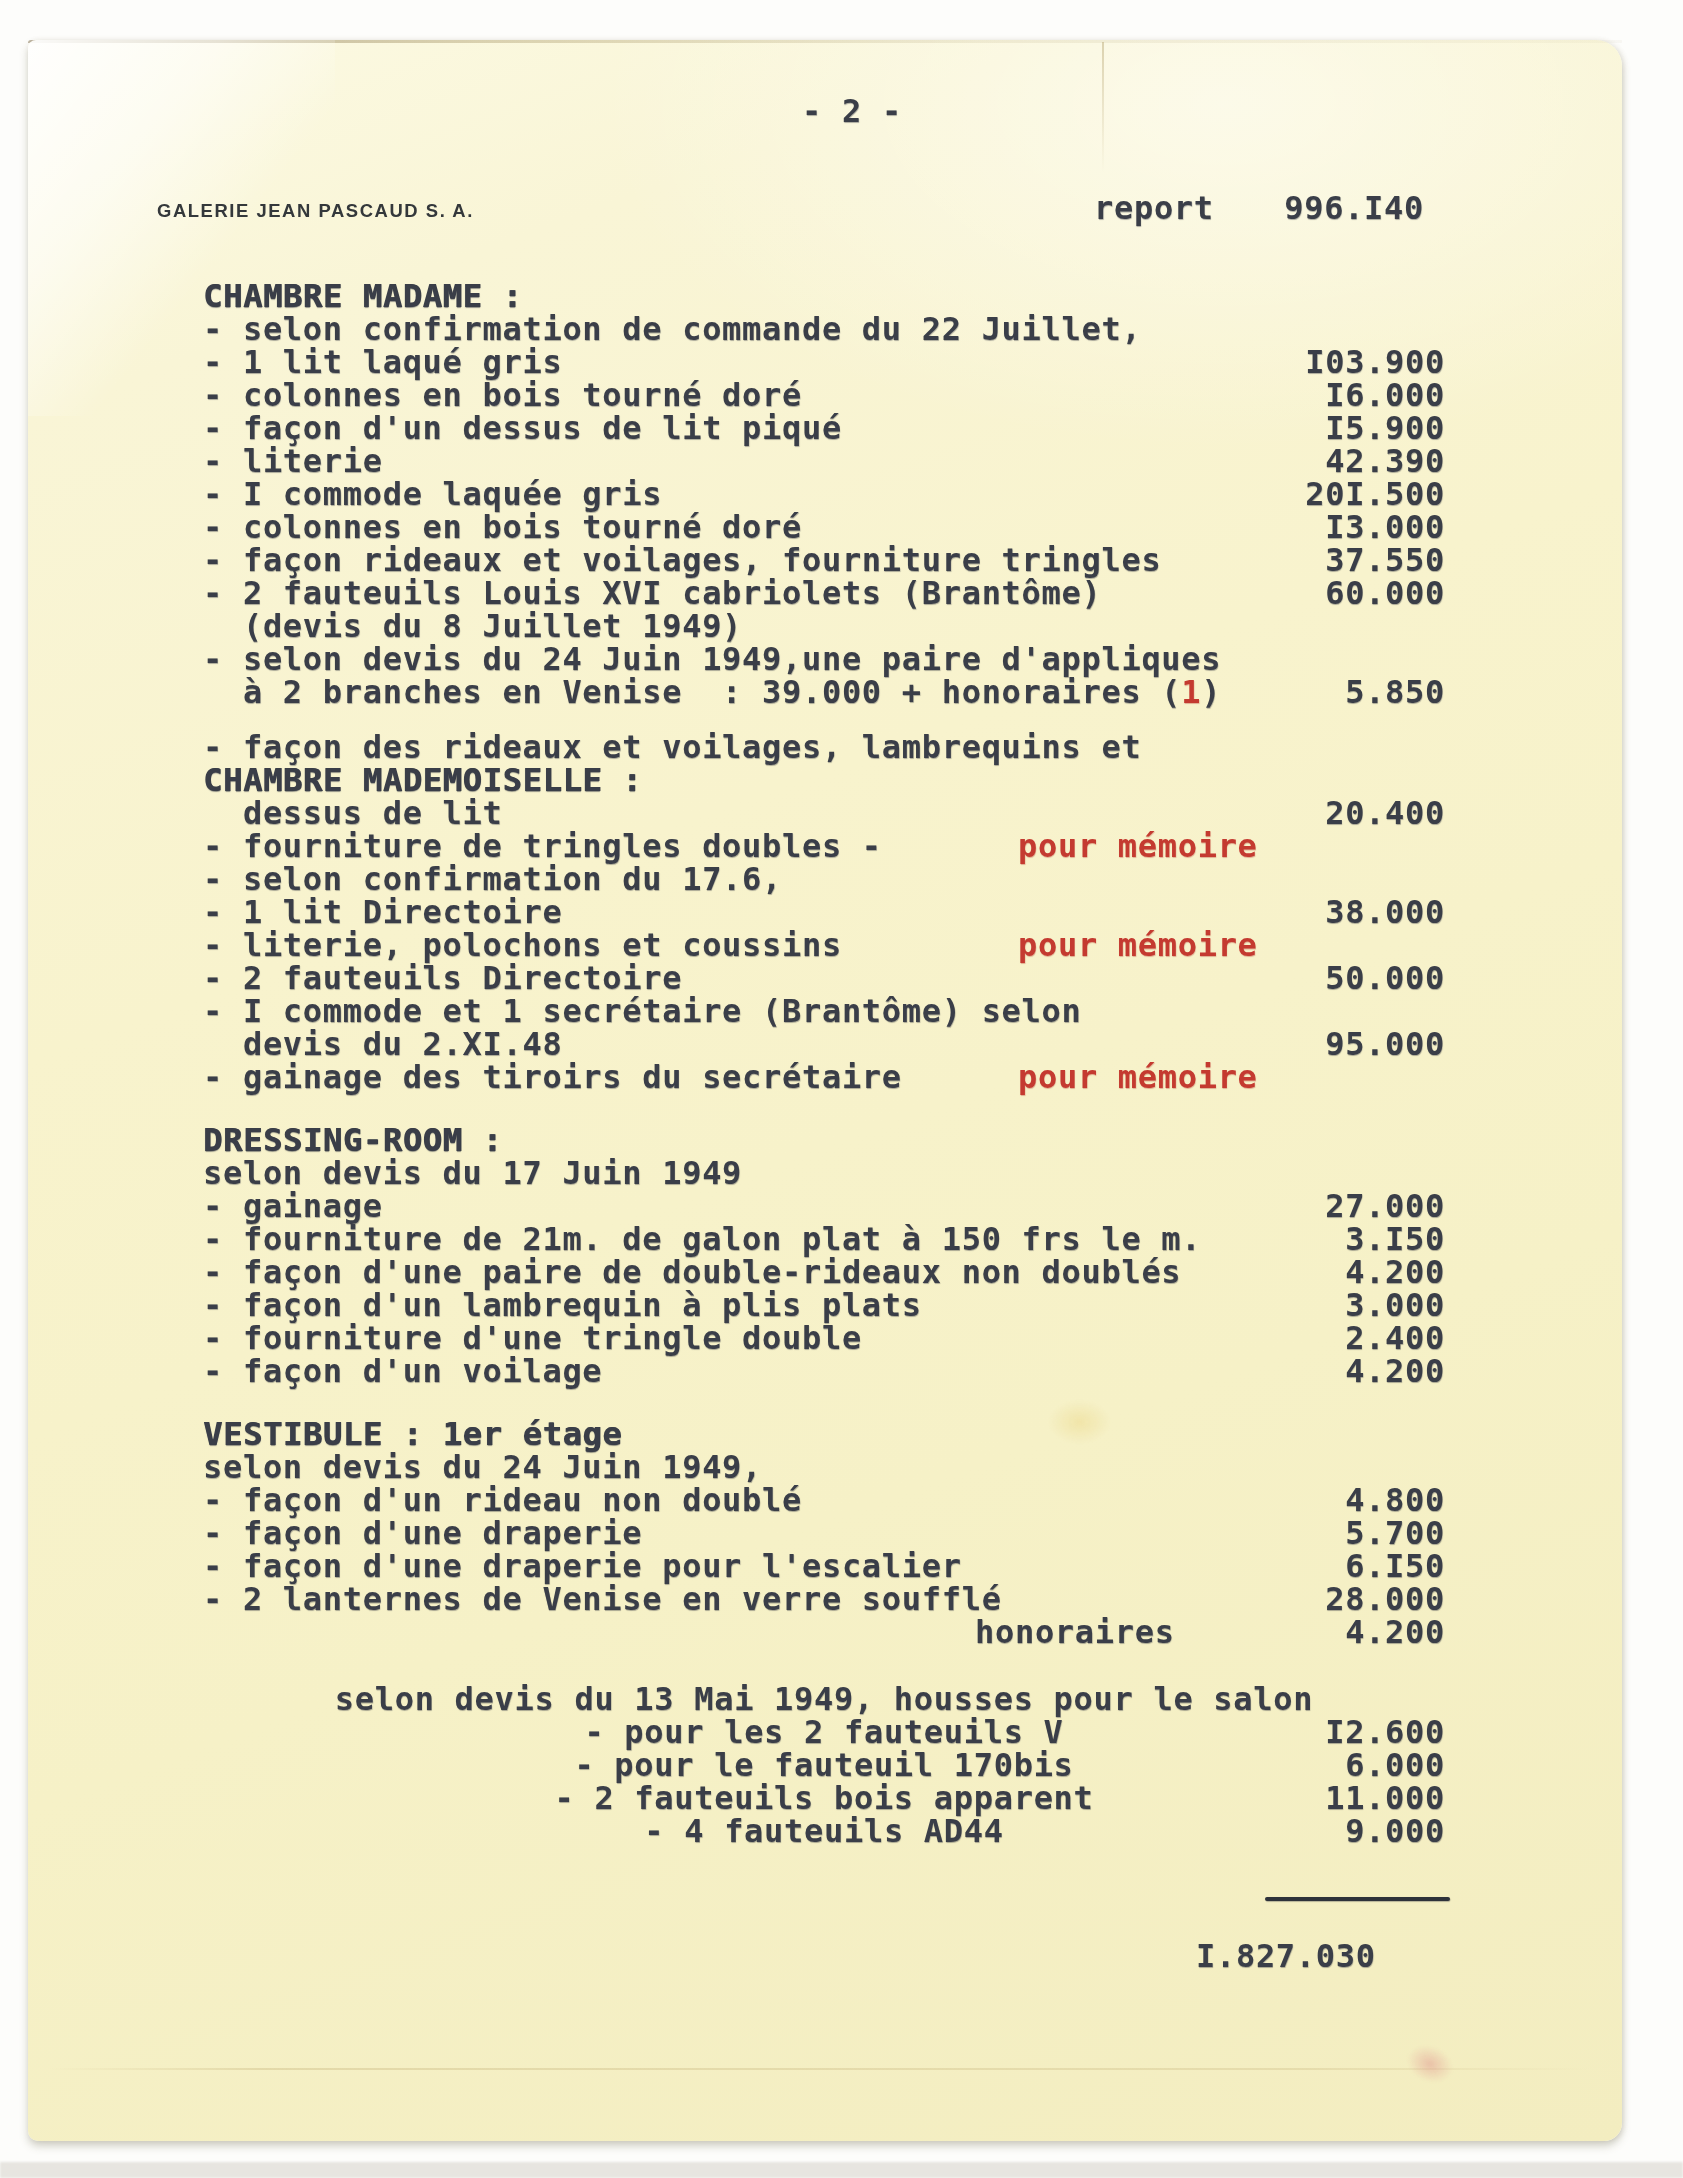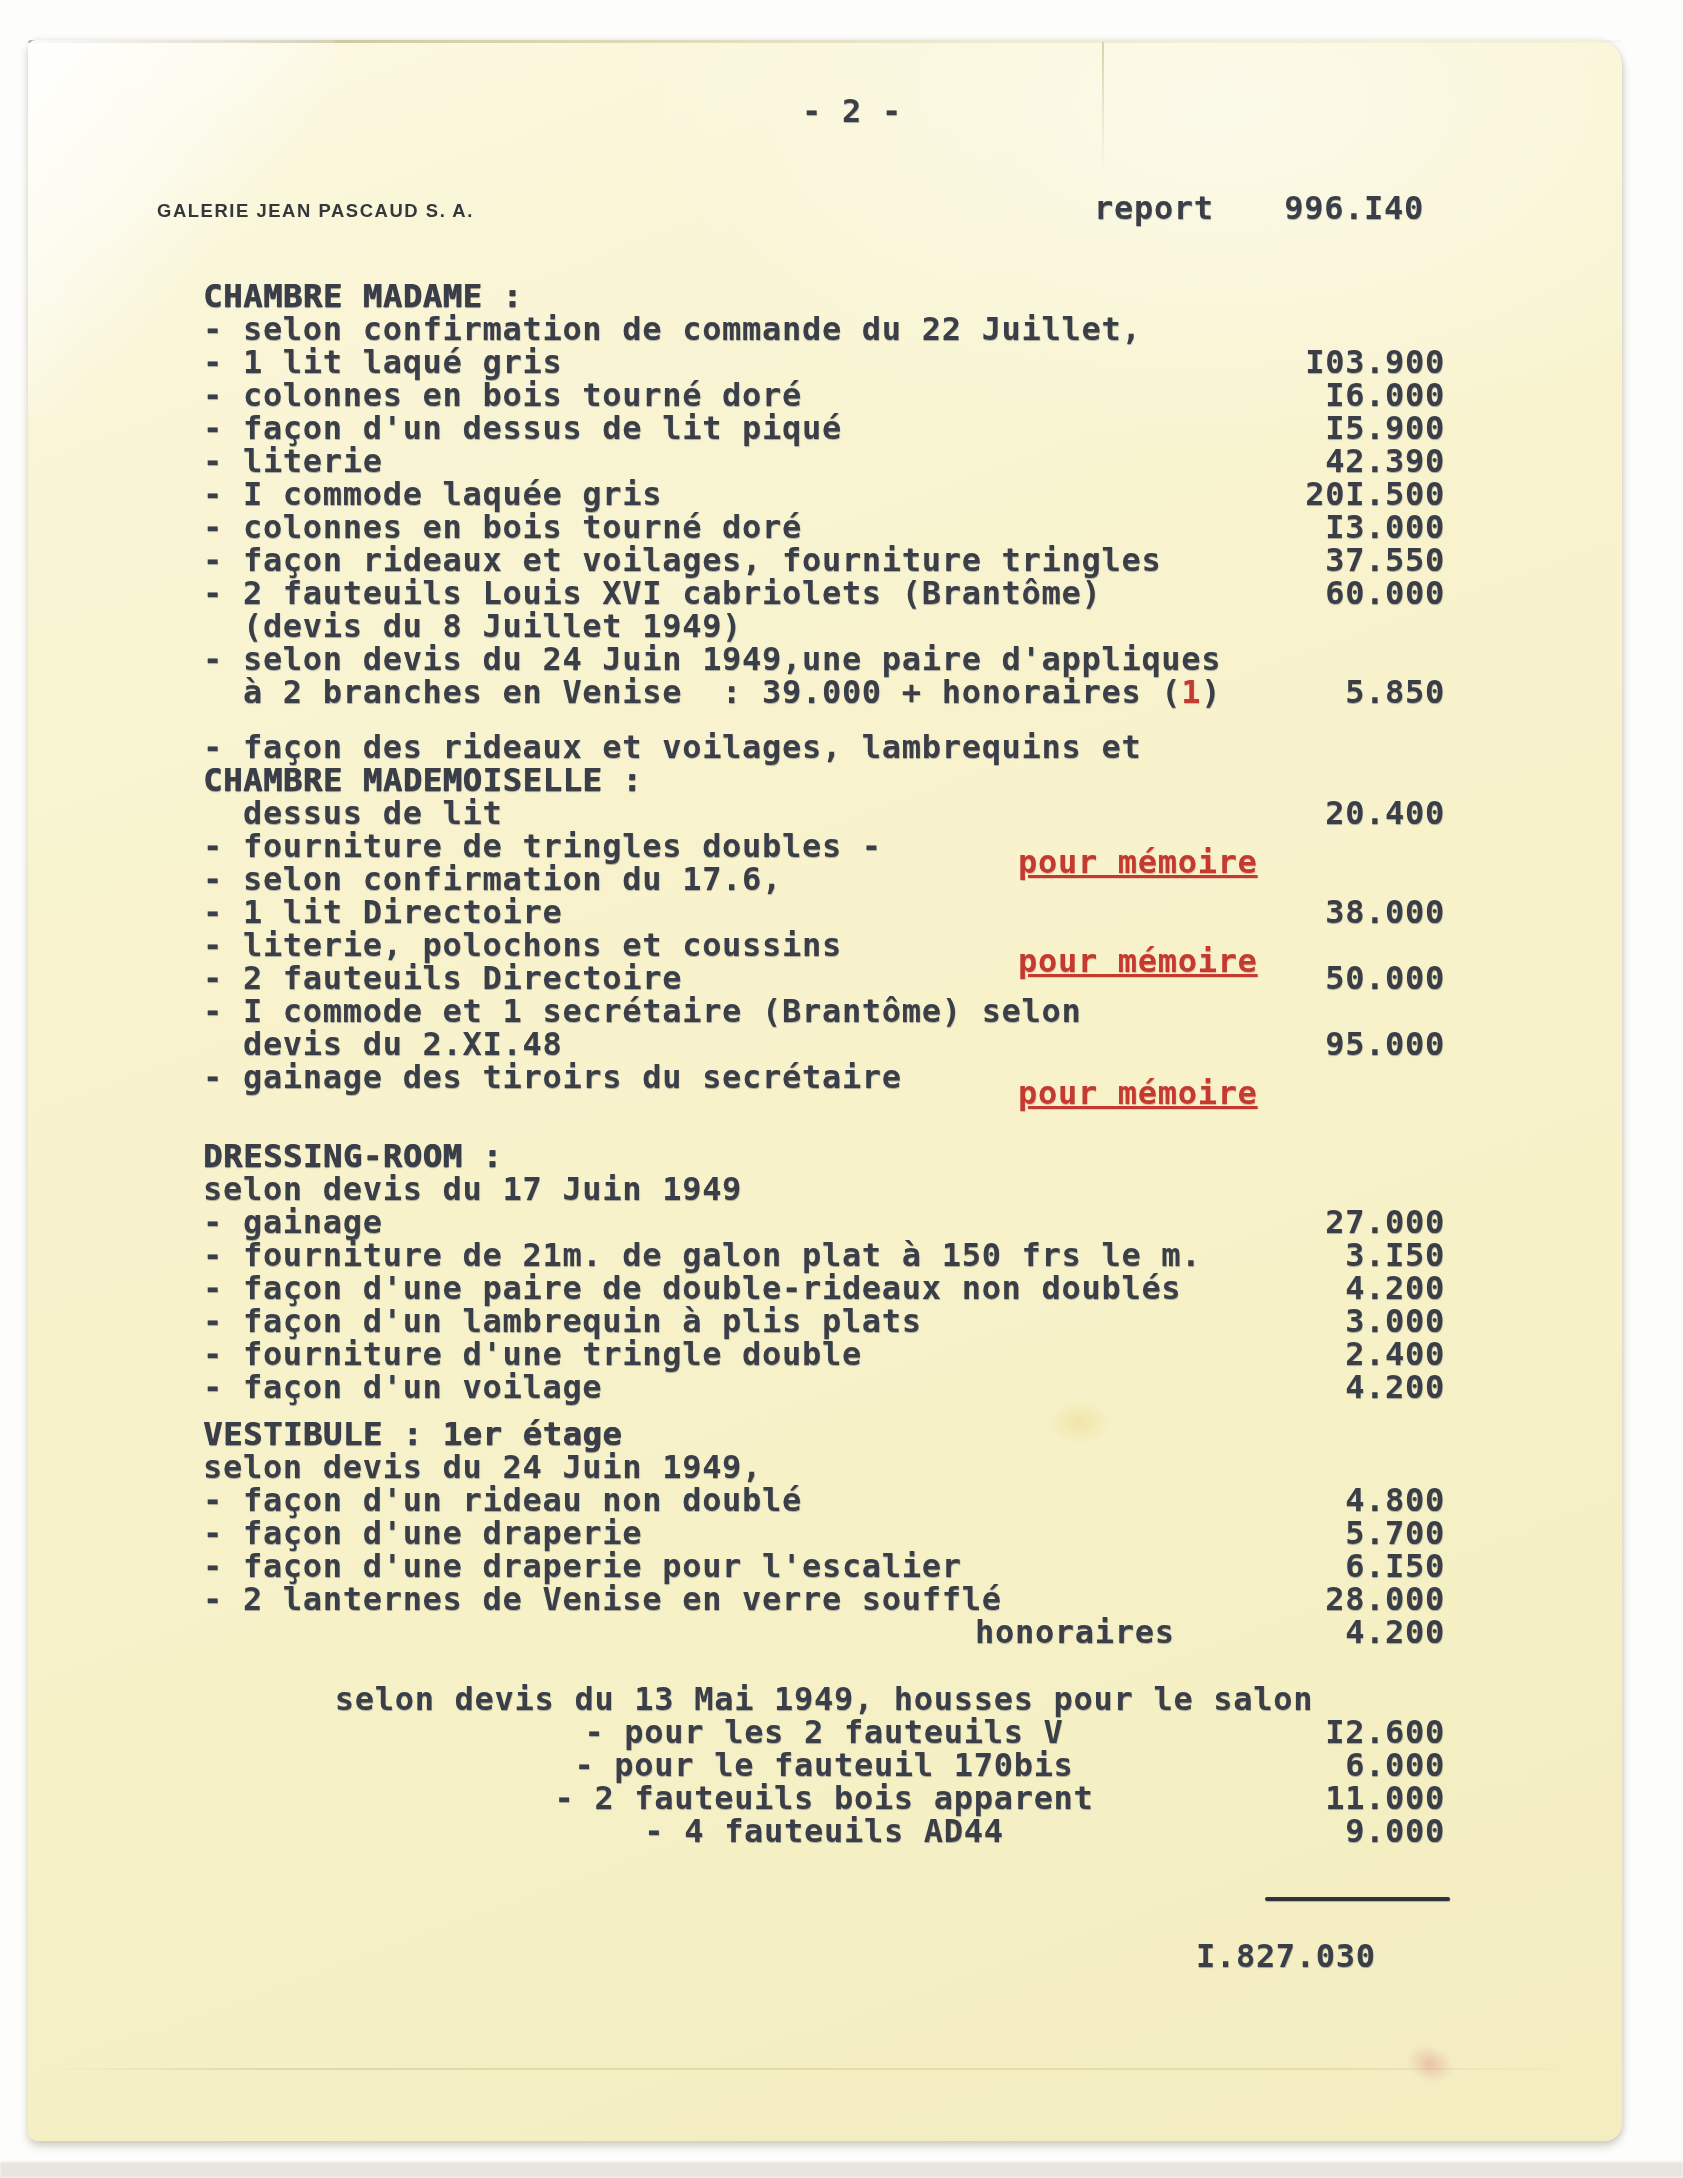--- a/index.html
+++ b/index.html
@@ -71,21 +71,21 @@
     font-family:"Liberation Sans",sans-serif;
     font-size:19px; font-weight:600; letter-spacing:1.6px;
     color:#34383b; transform:scaleX(0.97); transform-origin:left;
   }
   .report-label { left:1066px; top:149px; }
   .report-amount { left:1218px; top:149px; width:178px; text-align:right; }
   
   .section { position:absolute; left:175px; width:1242px; }
   .row { position:relative; height:33px; line-height:33px; white-space:pre; }
   .row .amount { position:absolute; right:0; top:0; }
-  .row .note   { position:absolute; left:815px; top:16px;text-decoration:underline; }
+  .row .note   { position:absolute; left:815px; top:0; }
   .row .rlabel { position:absolute; left:772px; top:0; }
   .total-rule {
     position:absolute; left:1237px; top:1857px; width:185px; height:4px;
     background:#2e323a; border-radius:2px;
     box-shadow:0.5px 0.8px 1px rgba(44,48,60,0.4);
   }
   .total-amount { left:1168px; top:1897px; width:252px; text-align:left; }
 </style>
 </head>
 <body>
@@ -125,21 +125,21 @@
         <div class="row"><span class="tw">  dessus de lit</span><span class="tw amount">20.400</span></div>
         <div class="row"><span class="tw">- fourniture de tringles doubles -</span><span class="tw note red-ink">pour mémoire</span></div>
         <div class="row"><span class="tw">- selon confirmation du 17.6,</span></div>
         <div class="row"><span class="tw">- 1 lit Directoire</span><span class="tw amount">38.000</span></div>
         <div class="row"><span class="tw">- literie, polochons et coussins</span><span class="tw note red-ink">pour mémoire</span></div>
         <div class="row"><span class="tw">- 2 fauteuils Directoire</span><span class="tw amount">50.000</span></div>
         <div class="row"><span class="tw">- I commode et 1 secrétaire (Brantôme) selon</span></div>
         <div class="row"><span class="tw">  devis du 2.XI.48</span><span class="tw amount">95.000</span></div>
         <div class="row"><span class="tw">- gainage des tiroirs du secrétaire</span><span class="tw note red-ink">pour mémoire</span></div>
       </div>
-      <div class="section" style="top: 1084px; margin-top: 16px;">
+      <div class="section" style="top: 1084px;">
         <div class="row"><span class="tw title">DRESSING-ROOM :</span></div>
         <div class="row"><span class="tw">selon devis du 17 Juin 1949</span></div>
         <div class="row"><span class="tw">- gainage</span><span class="tw amount">27.000</span></div>
         <div class="row"><span class="tw">- fourniture de 21m. de galon plat à 150 frs le m.</span><span class="tw amount">3.I50</span></div>
         <div class="row"><span class="tw">- façon d'une paire de double-rideaux non doublés</span><span class="tw amount">4.200</span></div>
         <div class="row"><span class="tw">- façon d'un lambrequin à plis plats</span><span class="tw amount">3.000</span></div>
         <div class="row"><span class="tw">- fourniture d'une tringle double</span><span class="tw amount">2.400</span></div>
         <div class="row"><span class="tw">- façon d'un voilage</span><span class="tw amount">4.200</span></div>
       </div>
       <div class="section" style="top: 1378px;">

